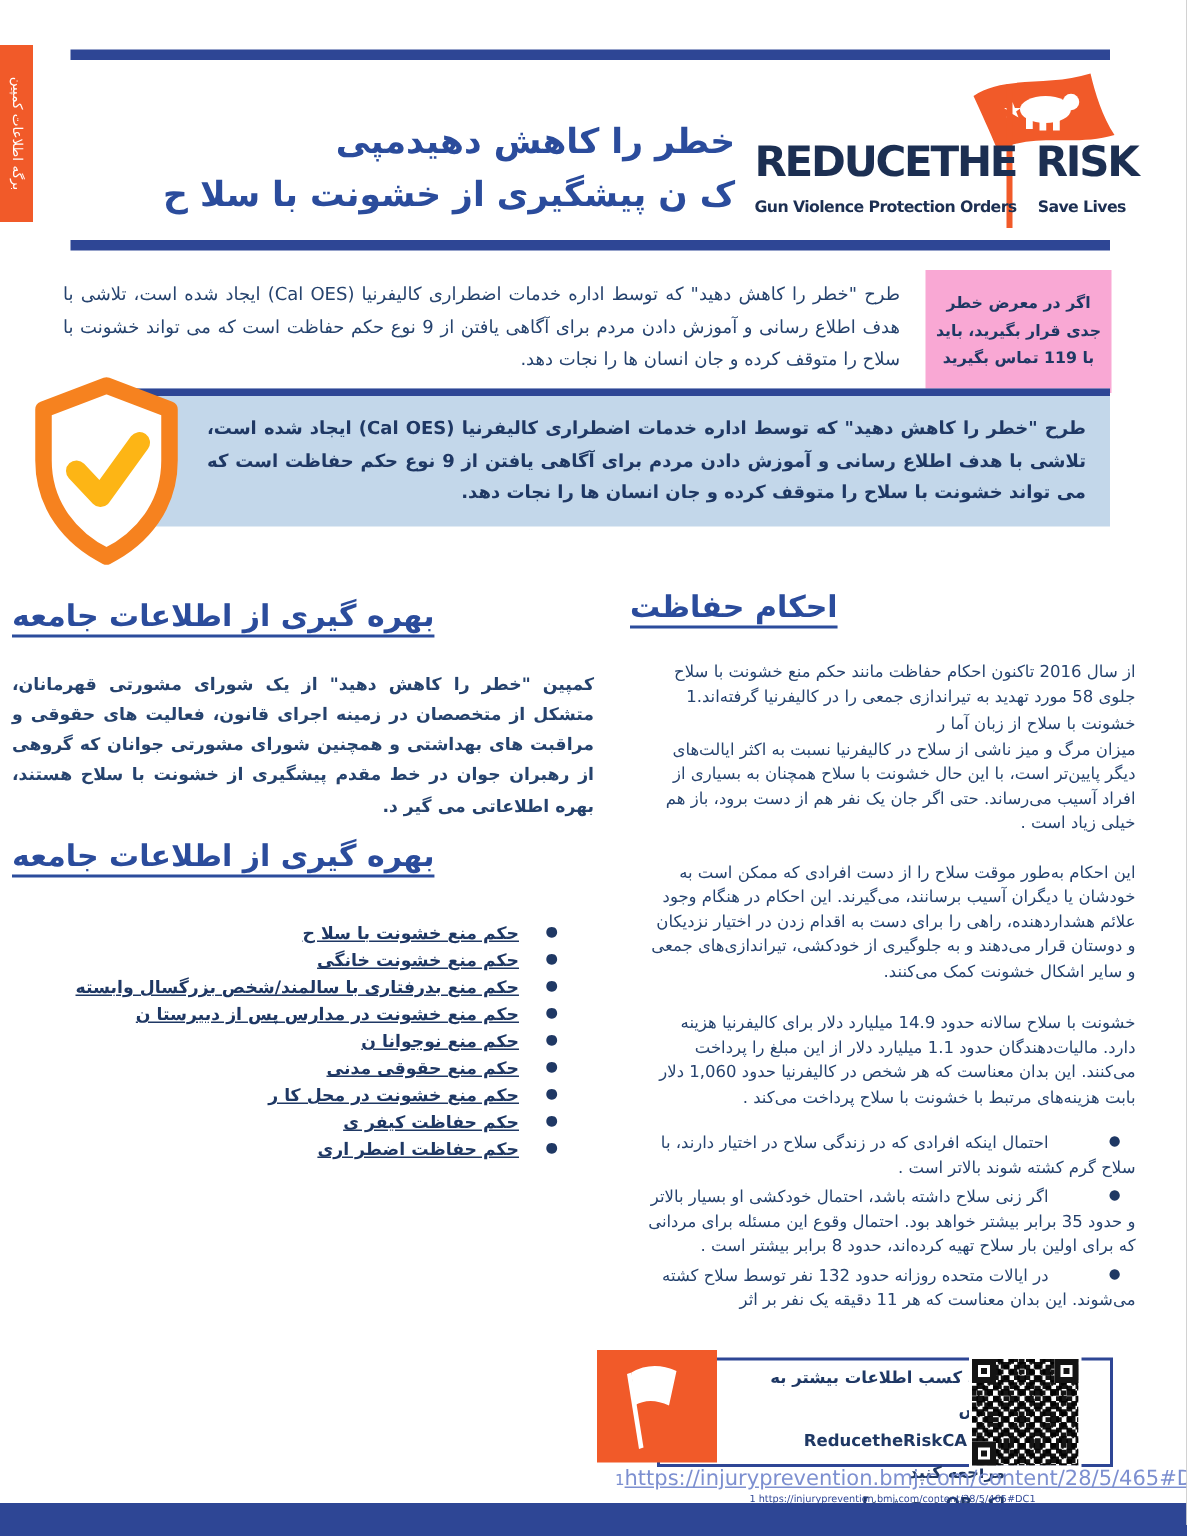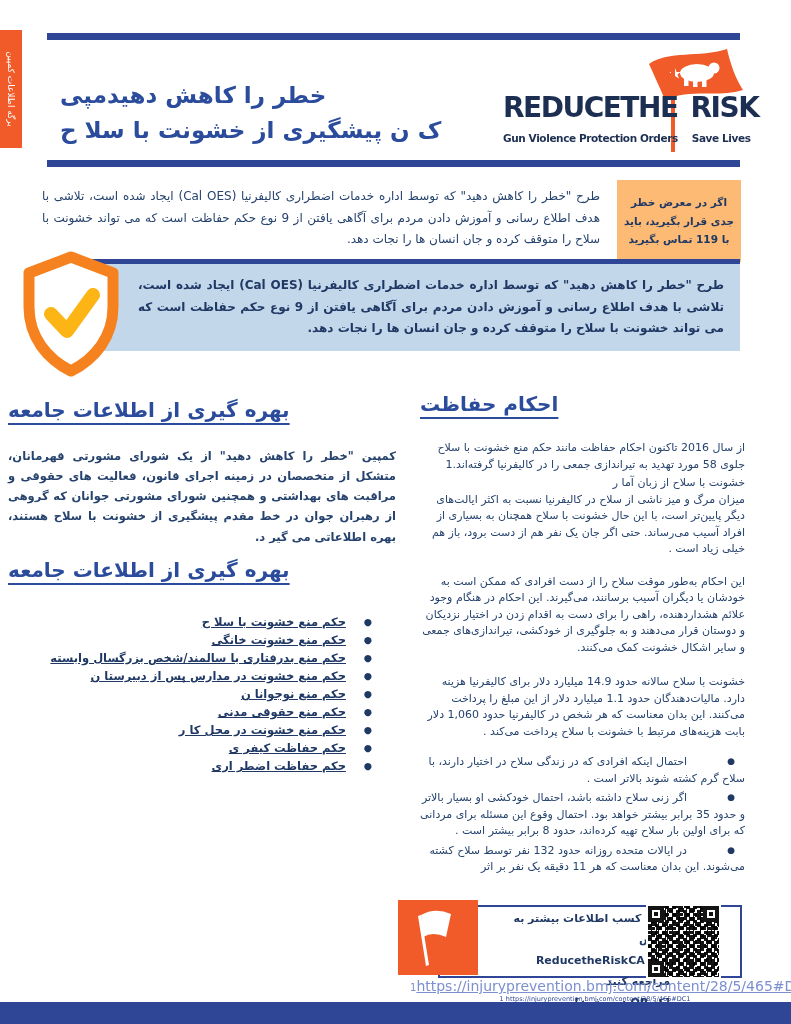--- a/index.html
+++ b/index.html
@@ -9,54 +9,54 @@
   
   .side-tab { position:absolute; left:0; top:30px; width:22px; height:118px; background:#f15a29;
               display:flex; align-items:center; justify-content:center; }
   .side-tab span { transform:rotate(90deg); white-space:nowrap; color:#ffffff; font-size:9px; direction:rtl; }
 
   
   .bar { position:absolute; left:47px; width:693px; height:7px; background:#2e4695; }
   .bar-top { top:33px; } .bar-mid { top:160px; }
 
   
-  .page-title { position:absolute; left:60px; top:78px; width:430px; direction:rtl; text-align:left;
+  .page-title { position:absolute; left:60px; top:78px; width:430px; direction:rtl; text-align:right;
                 color:#2b4c9c; font-size:23px; font-weight:bold; line-height:1.5; }
 
   
   .logo { position:absolute; left:503px; top:48px; width:245px; height:100px; }
   .logo-flag { position:absolute; left:128px; top:0; width:117px; height:52px; }
   .logo-pole { position:absolute; left:168px; top:8px; width:4px; height:96px; background:#f15a29; }
   .logo-word { position:absolute; left:0; top:46px; width:245px; display:flex; align-items:baseline;
                color:#1c2f52; font-weight:bold; font-size:28px; letter-spacing:-1.5px; line-height:1; }
   .logo-word .risk { margin-left:13px; }
   .logo-tagline { position:absolute; left:0; top:84px; width:245px; display:flex; align-items:baseline;
                   color:#1c2f52; font-weight:bold; font-size:10.5px; letter-spacing:-0.4px; white-space:nowrap; }
   .logo-tagline .save { margin-left:14px; }
 
   
   .intro { position:absolute; left:42px; top:186px; width:558px; direction:rtl; text-align:justify;
            color:#26436e; font-size:12px; line-height:1.8; font-weight:500; }
-  .alert-box { position:absolute; left:617px; top:180px; width:124px; height:82px; background:#fdba74;
+  .alert-box { position:absolute; left:617px; top:180px; width:124px; height:82px; background:#f9a8d4;
                display:flex; align-items:center; justify-content:center; padding:6px; }
   .alert-box div { direction:rtl; text-align:center; color:#1f3864; font-size:10.5px; font-weight:bold; line-height:1.75; }
 
   
   .highlight { position:absolute; left:88px; top:259px; width:652px; min-height:88px;
                background:#c3d7ea; border-top:5px solid #2e4695; padding:11px 16px 11px 50px;
                direction:rtl; text-align:justify; color:#1f3864; font-size:12px; font-weight:bold; line-height:1.8; }
   .shield { position:absolute; left:16px; top:250px; width:110px; height:128px; }
 
   
   .sec-h { position:absolute; direction:rtl; text-align:left; color:#2b4c9c; font-size:20px; font-weight:bold;
            text-decoration:underline; text-underline-offset:6px; text-decoration-thickness:1.5px; }
 
   
   .rc-h { left:420px; top:392px; width:320px; }
-  .rc-body { position:absolute; left:418px; top:440px; width:327px; direction:rtl; text-align:right;
+  .rc-body { position:absolute; left:430px; top:440px; width:327px; direction:rtl; text-align:right;
              color:#26436e; font-size:11px; line-height:1.5; }
   .rc-body p { margin-bottom:11px; }
   .rc-lead { display:block; }
   .rc-bullets { list-style:none; margin-top:4px; }
   .rc-bullets li { position:relative; text-indent:58px; margin-bottom:3px; }
   .rc-bullets li::before { content:"●"; position:absolute; right:10px; top:1px; font-size:9px; text-indent:0; color:#1f3864; }
 
   
   .lc-h1 { left:8px; top:398px; width:390px; }
   .lc-p1 { position:absolute; left:8px; top:446px; width:388px; direction:rtl; text-align:justify;

